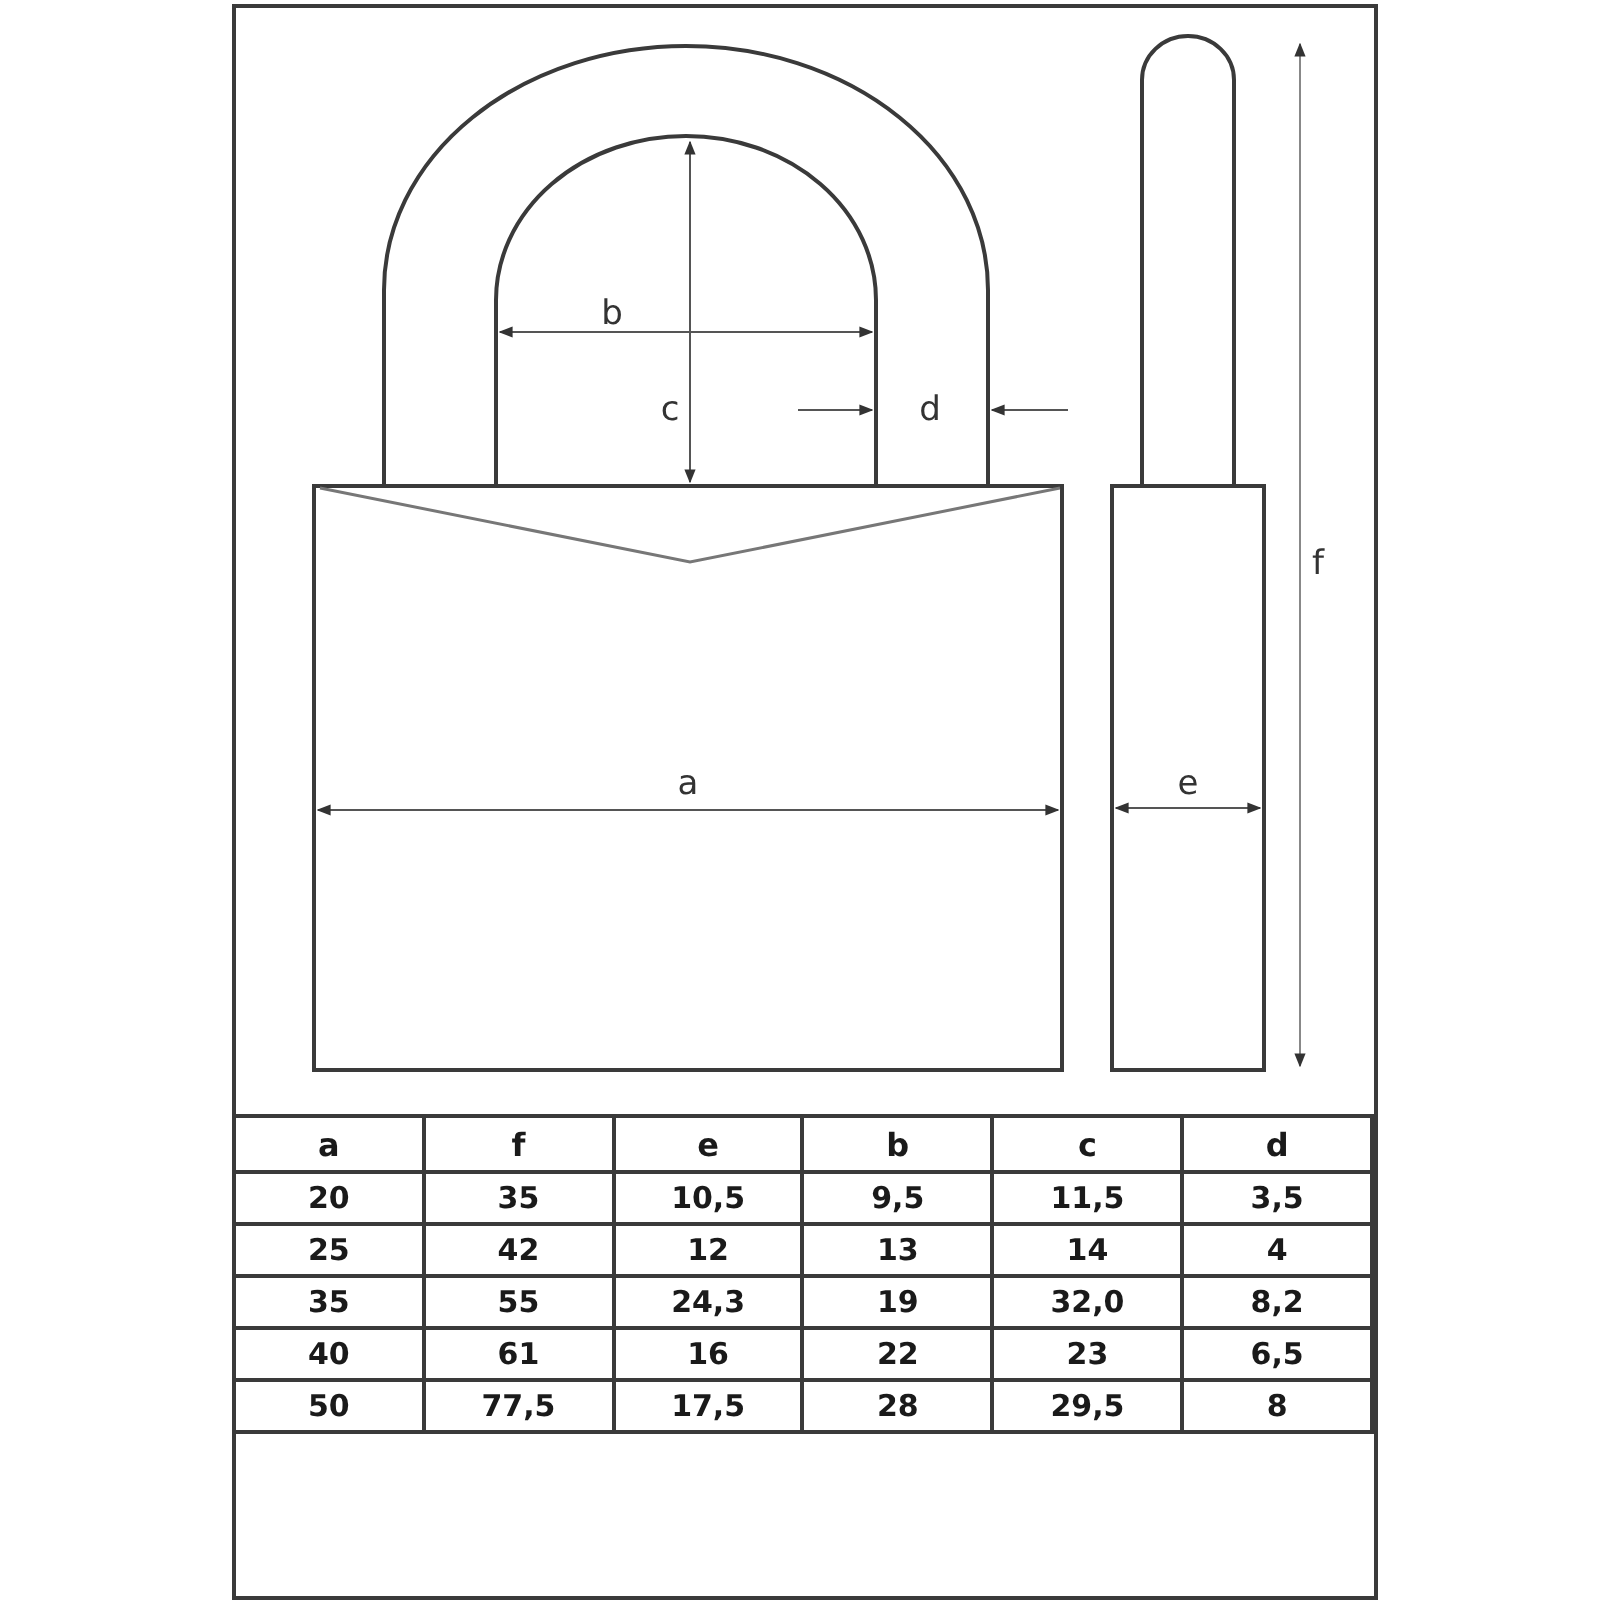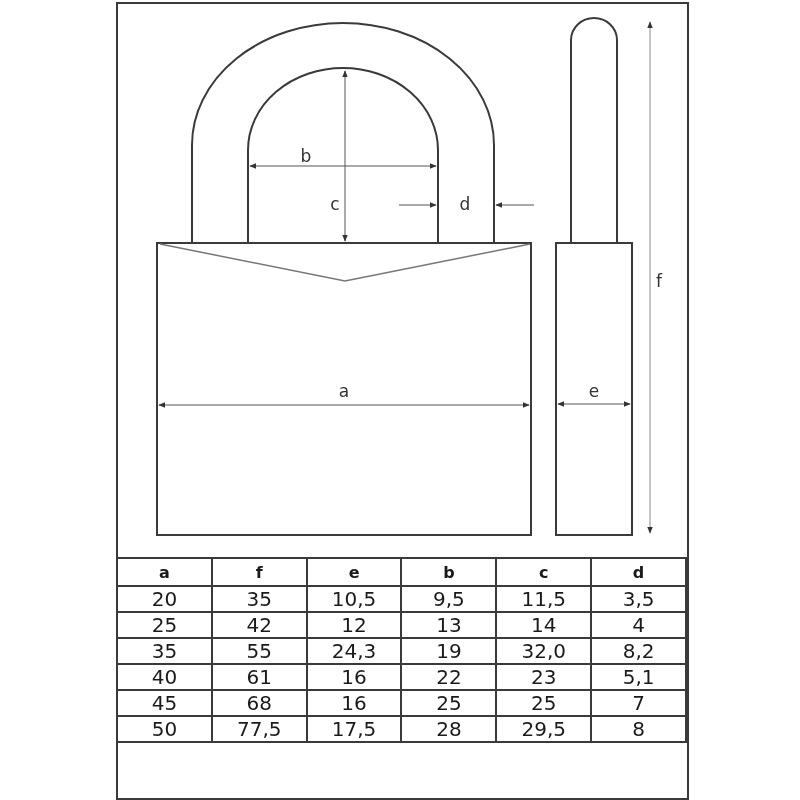--- a/index.html
+++ b/index.html
@@ -5,21 +5,21 @@
     html, body { margin: 0; padding: 0; background: #ffffff; }
     body { width: 800px; height: 800px; position: relative; overflow: hidden;
            font-family: "DejaVu Sans", sans-serif; }
     #frame { position: absolute; left: 116px; top: 2px; width: 569px; height: 794px;
              border: 2px solid #3a3a3a; box-sizing: content-box; }
     #diagram { position: absolute; left: 0; top: 0; }
     #spec-table { position: absolute; left: 116px; top: 557px; width: 571px;
                   border-collapse: collapse; table-layout: fixed;
                   font-family: "DejaVu Sans", sans-serif; color: #1a1a1a; }
     #spec-table th, #spec-table td { border: 2px solid #3a3a3a; text-align: center;
-                  padding: 0; height: 24px; font-size: 20px; font-weight: normal; }
+                  padding: 0; height: 24px; font-size: 15px; font-weight: bold; }
     #spec-table th { font-weight: bold; height: 26px; font-size: 16px; }
     #spec-table tr:first-child th { border-top: 2px solid #3a3a3a; }
     .lbl { font-family: "DejaVu Sans", sans-serif; font-size: 17px; fill: #333; }
   </style>
 </head>
 <body>
 
 <div id="frame"></div>
 
 <svg id="diagram" width="800" height="560" viewBox="0 0 800 560">
@@ -111,29 +111,21 @@
         <td>19</td>
         <td>32,0</td>
         <td>8,2</td>
       </tr>
       <tr>
         <td>40</td>
         <td>61</td>
         <td>16</td>
         <td>22</td>
         <td>23</td>
-        <td>5,1</td>
-      </tr>
-      <tr>
-        <td>45</td>
-        <td>68</td>
-        <td>16</td>
-        <td>25</td>
-        <td>25</td>
-        <td>7</td>
+        <td>6,5</td>
       </tr>
       <tr>
         <td>50</td>
         <td>77,5</td>
         <td>17,5</td>
         <td>28</td>
         <td>29,5</td>
         <td>8</td>
       </tr>
     </tbody>

